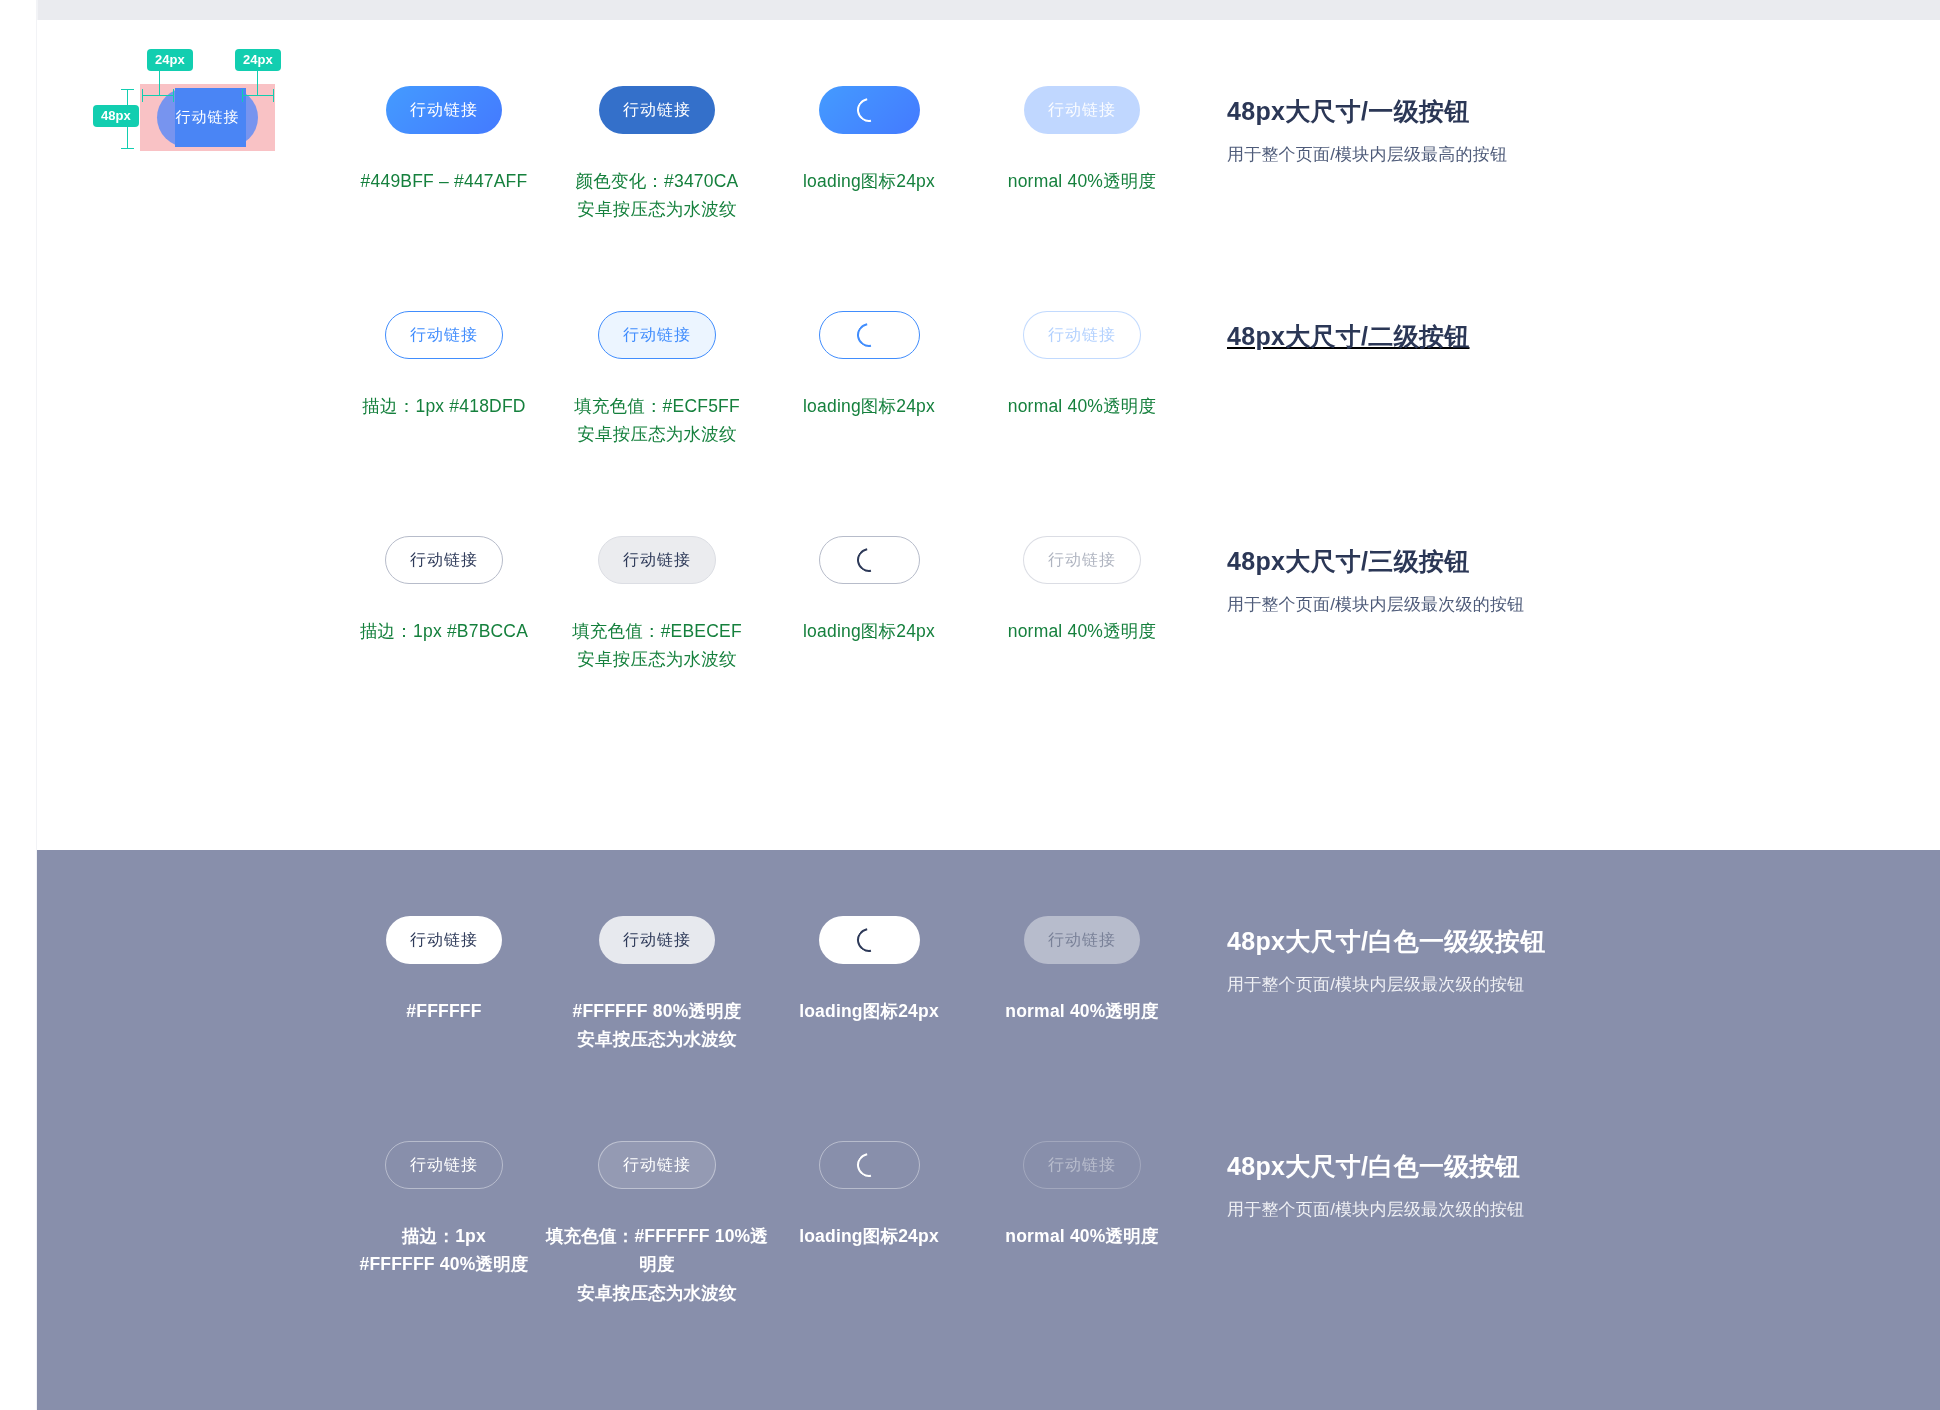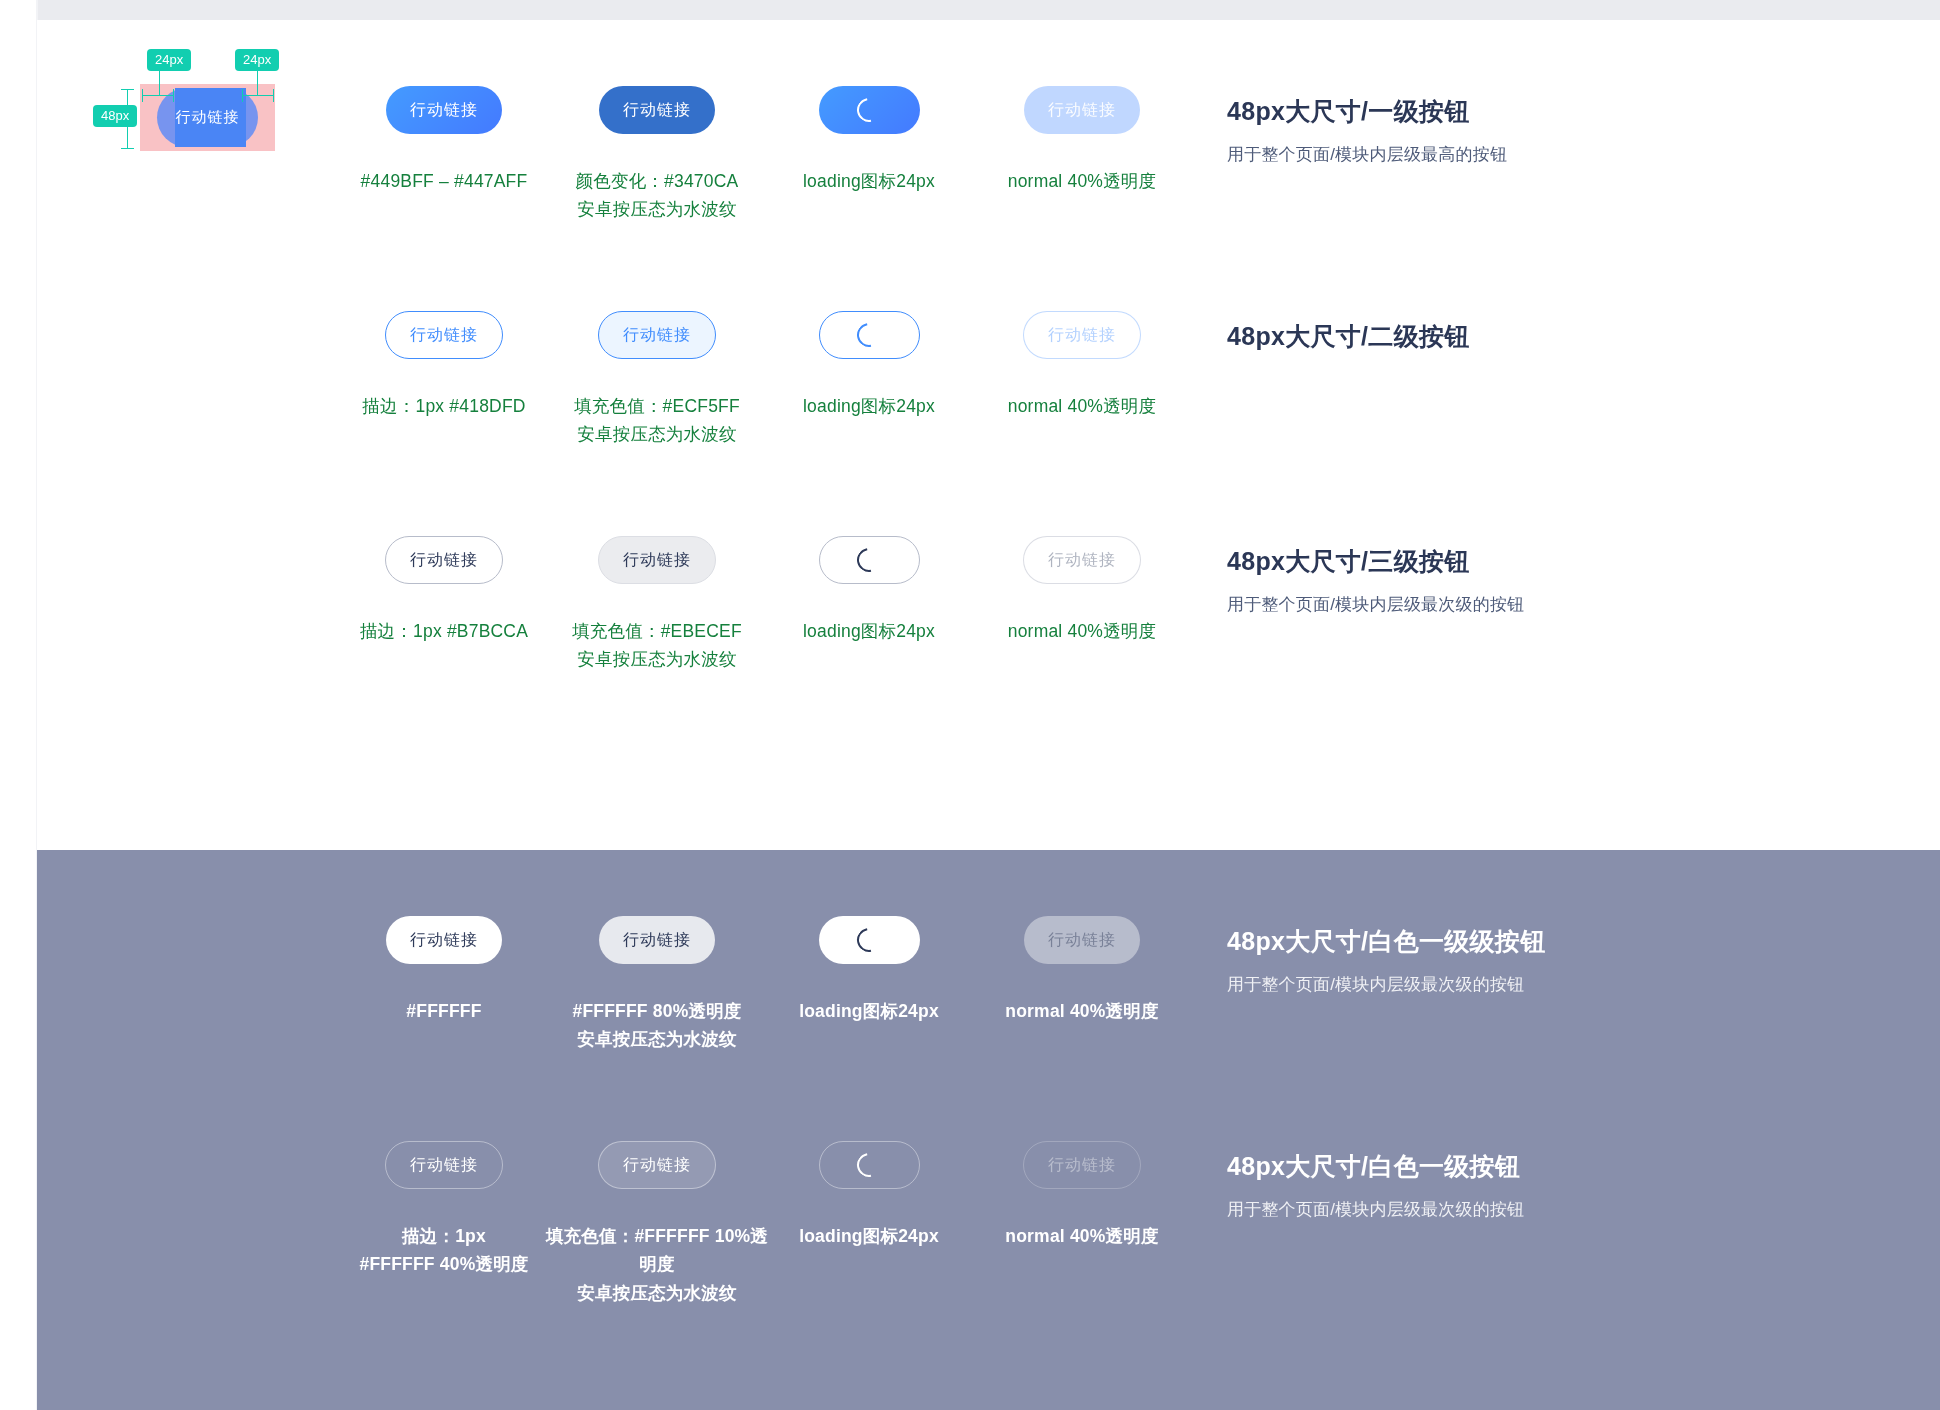--- a/index.html
+++ b/index.html
@@ -104,21 +104,21 @@
     font-size: 15px;
     letter-spacing: 1px;
     z-index: 5;
   }
 
   .tag {
     position: absolute;
     background: #12ceb0;
     color: #ffffff;
     font-size: 13px;
-    font-weight: 400;
+    font-weight: 700;
     border-radius: 4px;
     padding: 4px 8px;
     line-height: 1.1;
     white-space: nowrap;
   }
   #tag-left   { left: 62px; top: 14px; }
   #tag-right  { left: 150px; top: 14px; }
   #tag-height { left: 8px;  top: 70px; }
 
   .dim-line-h {
@@ -343,21 +343,21 @@
             </button>
           </div>
         <div class="cell-caption">loading图标24px</div>
       </div>
       <div class="cell col4">
         <div class="cell-btn-wrap">
             <button class="btn btn-secondary-disabled">行动链接</button>
           </div>
         <div class="cell-caption">normal 40%透明度</div>
       </div>
-      <div class="desc" style="top:20px;">
+      <div class="desc" style="top:20px;text-decoration:underline;">
         <div class="desc-title">48px大尺寸/二级按钮</div>
       </div>
     </div>
 
     <div class="row" style="top:505px;">
       <div class="cell col1">
         <div class="cell-btn-wrap">
             <button class="btn btn-tertiary">行动链接</button>
           </div>
         <div class="cell-caption">描边：1px  #B7BCCA</div>

